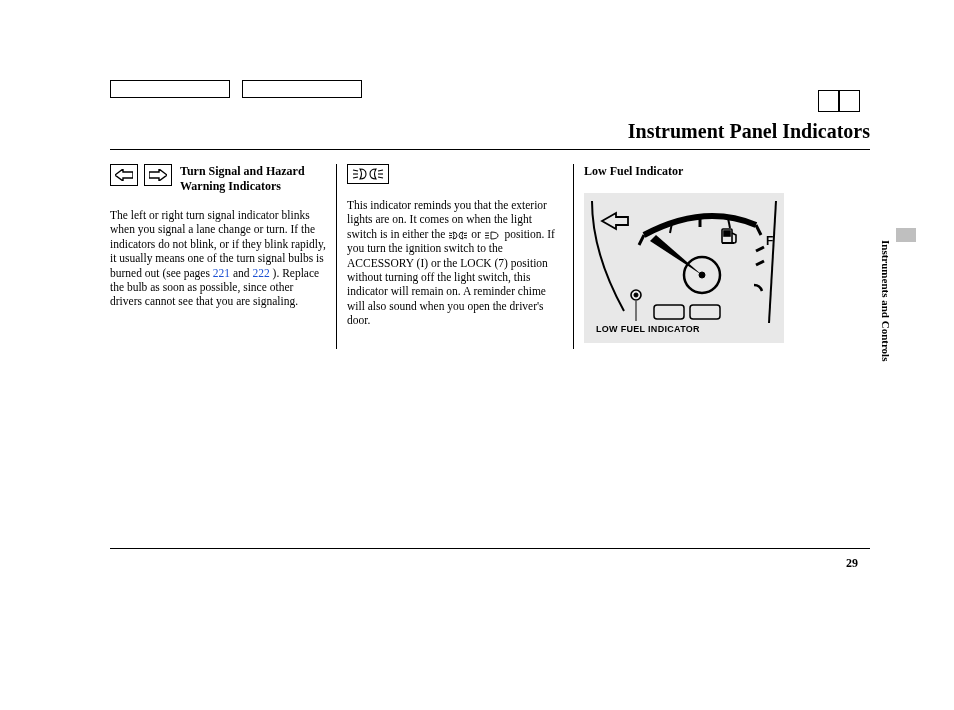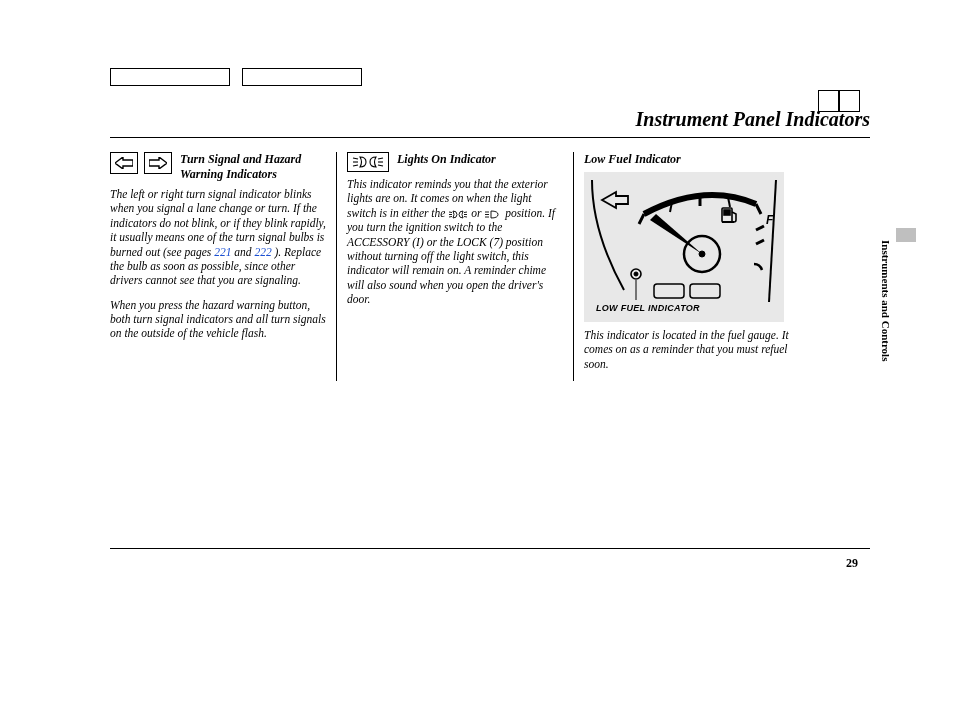--- a/index.html
+++ b/index.html
@@ -9,23 +9,22 @@
     width: 954px;
     height: 710px;
     font-family: "Times New Roman", Times, serif;
     color: #000;
     position: relative;
     overflow: hidden;
   }
   .page {
     position: absolute;
     left: 110px;
-    top: 68px;
+    top: 80px;
     width: 760px;
-    font-style: italic;
   }
   .top-boxes {
     display: flex;
     gap: 12px;
   }
   .top-box {
     border: 1.5px solid #000;
     height: 16px;
     display: block;
   }
@@ -64,21 +63,21 @@
   .col1 { width: 216px; padding-right: 10px; }
   .col2 { width: 216px; padding: 0 10px; }
   .col3 { width: 216px; padding-left: 10px; }
   .vdiv {
     width: 0;
     border-left: 1px solid #000;
     align-self: stretch;
   }
   .heading-block {
     overflow: hidden;
-    margin-bottom: 5px;
+    margin-bottom: 14px;
   }
   .heading-text {
     font-weight: bold;
     font-size: 12px;
     display: block;
   }
   .icon-row {
     float: left;
     display: flex;
     gap: 6px;
@@ -185,21 +184,20 @@
             <svg width="18" height="12" viewBox="0 0 18 12">
               <polygon points="18,6 10,0 10,3 0,3 0,9 10,9 10,12" fill="none" stroke="#000" stroke-width="1.4"></polygon>
             </svg>
           </span>
         </div>
         <span class="heading-text">Turn Signal and Hazard Warning Indicators</span>
       </div>
       <p>
         <span>The left or right turn signal indicator blinks when you signal a lane change or turn. If the indicators do not blink, or if they blink rapidly, it usually means one of the turn signal bulbs is burned out (see pages </span><a href="#" class="pglink">221</a><span> and </span><a href="#" class="pglink">222</a><span> ). Replace the bulb as soon as possible, since other drivers cannot see that you are signaling.</span>
       </p>
-      <p>When you press the hazard warning button, both turn signal indicators and all turn signals on the outside of the vehicle flash.</p>
     </div>
 
     <div class="vdiv"></div>
 
     <div class="col col2">
       <div class="heading-block">
         <div class="icon-row">
           <span class="lights-icon-box">
             <svg width="34" height="14" viewBox="0 0 34 14">
               <g stroke="#000" stroke-width="1.1" fill="none">
@@ -208,21 +206,20 @@
                   <line x1="2" y1="11" x2="7" y2="10"></line>
                 <path d="M9 2 Q15 2 15 7 Q15 12 9 12 Q12 7 9 2 Z"></path>
                 <path d="M25 2 Q19 2 19 7 Q19 12 25 12 Q22 7 25 2 Z"></path>
                 <line x1="27" y1="4" x2="32" y2="3"></line>
                   <line x1="27" y1="7" x2="32" y2="7"></line>
                   <line x1="27" y1="10" x2="32" y2="11"></line>
               </g>
             </svg>
           </span>
         </div>
-        <span class="heading-text">Lights On Indicator</span>
       </div>
       <p>
         <span>This indicator reminds you that the exterior lights are on. It comes on when the light switch is in either the </span><span class="inline-glyph"><svg width="20" height="9" viewBox="0 0 20 9" style="display:inline; vertical-align:middle">
               <g stroke="#000" stroke-width="0.9" fill="none">
                 <line x1="1" y1="2" x2="4" y2="2.5"></line>
                 <line x1="1" y1="4.5" x2="4" y2="4.5"></line>
                 <line x1="1" y1="7" x2="4" y2="6.5"></line>
                 <path d="M5 1 Q9 1 9 4.5 Q9 8 5 8 Q7 4.5 5 1 Z"></path>
                 <path d="M15 1 Q11 1 11 4.5 Q11 8 15 8 Q13 4.5 15 1 Z"></path>
                 <line x1="16" y1="2.5" x2="19" y2="2"></line>
@@ -287,21 +284,20 @@
             <path d="M170 92 Q176 92 178 98" stroke-width="2.5"></path>
 
             <rect x="70" y="112" width="30" height="14" rx="3" stroke-width="1.5"></rect>
             <rect x="106" y="112" width="30" height="14" rx="3" stroke-width="1.5"></rect>
           </g>
           <text x="182" y="52" font-family="Arial" font-size="12" font-weight="bold" fill="#000">F</text>
         </svg>
         <div class="gauge-label">LOW FUEL INDICATOR</div>
       </div>
 
-      <p>This indicator is located in the fuel gauge. It comes on as a reminder that you must refuel soon.</p>
     </div>
 
   </div>
 </div>
 
 <div class="corner-squares">
   <span class="sq"></span>
   <span class="sq"></span>
 </div>
 

